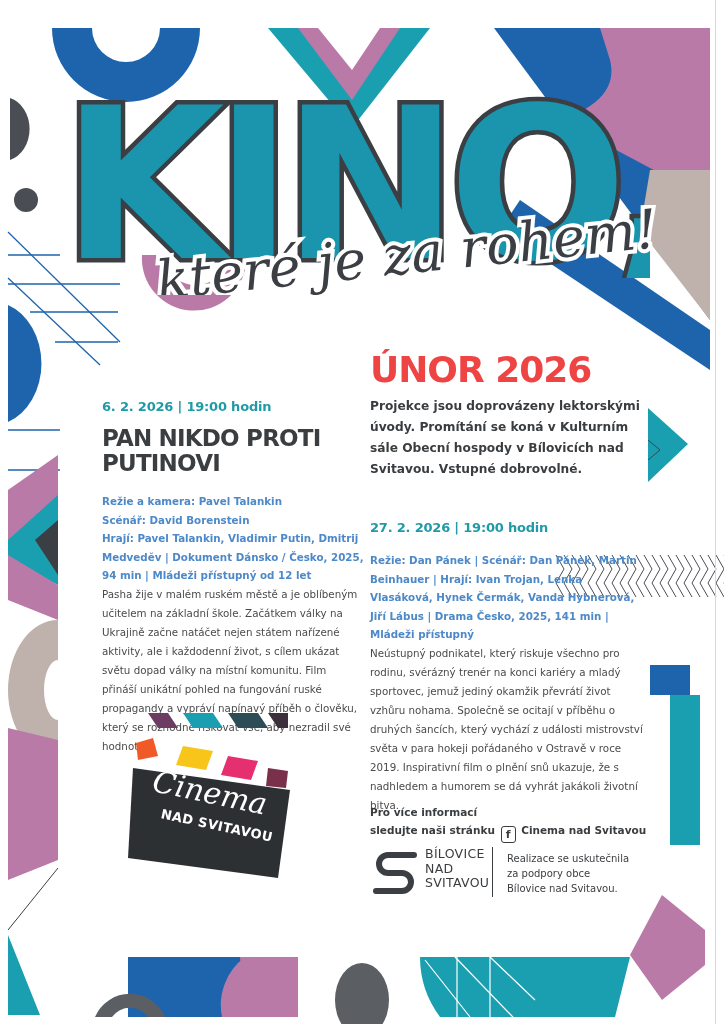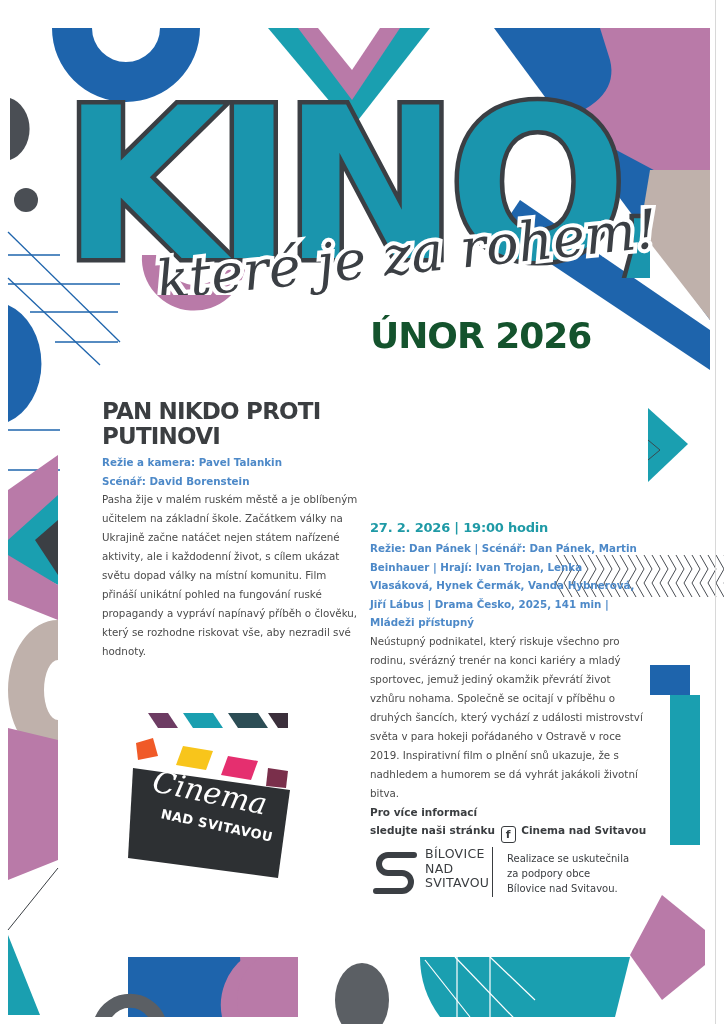--- a/index.html
+++ b/index.html
@@ -2,25 +2,25 @@
 <html><head>
 <meta charset="utf-8">
 <style>
   html, body { margin:0; padding:0; }
   body { width:724px; height:1024px; position:relative; overflow:hidden; background:#ffffff; font-family:"DejaVu Sans", sans-serif; }
   .page { position:absolute; left:0; top:0; width:724px; height:782px; background:#fff; }
   .edge { position:absolute; right:8px; top:0; width:1px; height:1024px; background:#d8d8d8; }
   .deco { position:absolute; left:0; top:0; }
   .kino { position:absolute; left:50px; top:88px; width:600px; height:190px; }
   .sub { position:absolute; left:150px; top:205px; width:520px; height:90px; }
-  .month { position:absolute; left:370px; top:315px; font-family:"DejaVu Sans", sans-serif; font-weight:bold; font-size:36px; color:#14532d; letter-spacing:-1px; }
+  .month { position:absolute; left:370px; top:349px; font-family:"DejaVu Sans", sans-serif; font-weight:bold; font-size:36px; color:#ef4444; letter-spacing:-1px; }
   .intro { position:absolute; left:370px; top:396px; width:270px; font-weight:bold; font-size:12.2px; line-height:21px; color:#3a3d40; }
   .date { font-weight:bold; font-size:13px; color:#1f9aa6; letter-spacing:-0.2px; }
-  .title { font-weight:bold; font-size:23px; line-height:25px; color:#3b3e41; letter-spacing:-0.8px; margin-top:0; }
-  .credits { font-weight:bold; font-size:10.3px; line-height:18.6px; color:#4d89c8; margin-top:4px; }
+  .title { font-weight:bold; font-size:23px; line-height:25px; color:#3b3e41; letter-spacing:-0.8px; margin-top:12px; }
+  .credits { font-weight:bold; font-size:10.3px; line-height:18.6px; color:#4d89c8; margin-top:16px; }
   .desc { font-size:10.3px; line-height:19px; color:#4a4a4a; }
   .film1 { position:absolute; left:102px; top:399px; width:262px; }
   .film2 { position:absolute; left:370px; top:520px; width:275px; }
   .more { position:absolute; left:370px; top:803px; font-weight:bold; font-size:10.5px; line-height:18px; color:#3a3d40; }
   .fb { display:inline-block; width:13px; height:15px; border:1.5px solid #3a3d40; border-radius:3px; text-align:center; font-size:11px; line-height:15px; vertical-align:-4px; margin:0 2px; }
   .logo { position:absolute; left:370px; top:847px; width:290px; height:52px; }
   .logo-text { position:absolute; left:55px; top:0; font-size:12.5px; line-height:14.5px; color:#3a3d40; letter-spacing:0.3px; }
   .logo-sep { position:absolute; left:122px; top:0; width:1px; height:50px; background:#3a3d40; }
   .logo-note { position:absolute; left:137px; top:4px; font-size:10px; line-height:15px; color:#3a3d40; }
   .clap { position:absolute; left:128px; top:708px; width:165px; height:170px; }
@@ -103,26 +103,29 @@
 
   <svg class="kino" viewBox="0 0 600 190">
     <text x="12" y="170" font-family="DejaVu Sans, sans-serif" font-weight="bold" font-size="210" letter-spacing="-10" fill="#1a95ad" stroke="#3b3f44" stroke-width="9" paint-order="stroke">KINO,</text>
   </svg>
 
   <svg class="sub" viewBox="0 0 520 90">
     <text x="5" y="68" font-family="DejaVu Serif, serif" font-style="italic" font-size="54" fill="#3b3f44" stroke="#ffffff" stroke-width="8" paint-order="stroke" transform="rotate(-6 260 45)">které je za rohem!</text>
   </svg>
 
   <div class="month">ÚNOR 2026</div>
+  <div class="intro">Projekce jsou doprovázeny lektorskými úvody. Promítání se koná v Kulturním sále Obecní hospody v Bílovicích nad Svitavou. Vstupné dobrovolné.</div>
 
   <div class="film1">
+    <div class="date">6. 2. 2026 | 19:00 hodin</div>
     <div class="title">PAN NIKDO PROTI PUTINOVI</div>
     <div class="credits">
       <div>Režie a kamera: Pavel Talankin</div>
       <div>Scénář: David Borenstein</div>
+      <div>Hrají: Pavel Talankin, Vladimir Putin, Dmitrij Medveděv | Dokument Dánsko / Česko, 2025, 94 min | Mládeži přístupný od 12 let</div>
     </div>
     <div class="desc">Pasha žije v malém ruském městě a je oblíbeným učitelem na základní škole. Začátkem války na Ukrajině začne natáčet nejen státem nařízené aktivity, ale i každodenní život, s cílem ukázat světu dopad války na místní komunitu. Film přináší unikátní pohled na fungování ruské propagandy a vypráví napínavý příběh o člověku, který se rozhodne riskovat vše, aby nezradil své hodnoty.</div>
   </div>
 
   <div class="film2">
     <div class="date">27. 2. 2026 | 19:00 hodin</div>
     <div class="credits">
       <div>Režie: Dan Pánek | Scénář: Dan Pánek, Martin Beinhauer | Hrají: Ivan Trojan, Lenka Vlasáková, Hynek Čermák, Vanda Hybnerová, Jiří Lábus | Drama Česko, 2025, 141 min | Mládeži přístupný</div>
     </div>
     <div class="desc">Neústupný podnikatel, který riskuje všechno pro rodinu, svérázný trenér na konci kariéry a mladý sportovec, jemuž jediný okamžik převrátí život vzhůru nohama. Společně se ocitají v příběhu o druhých šancích, který vychází z události mistrovství světa v para hokeji pořádaného v Ostravě v roce 2019. Inspirativní film o plnění snů ukazuje, že s nadhledem a humorem se dá vyhrát jakákoli životní bitva.</div>

